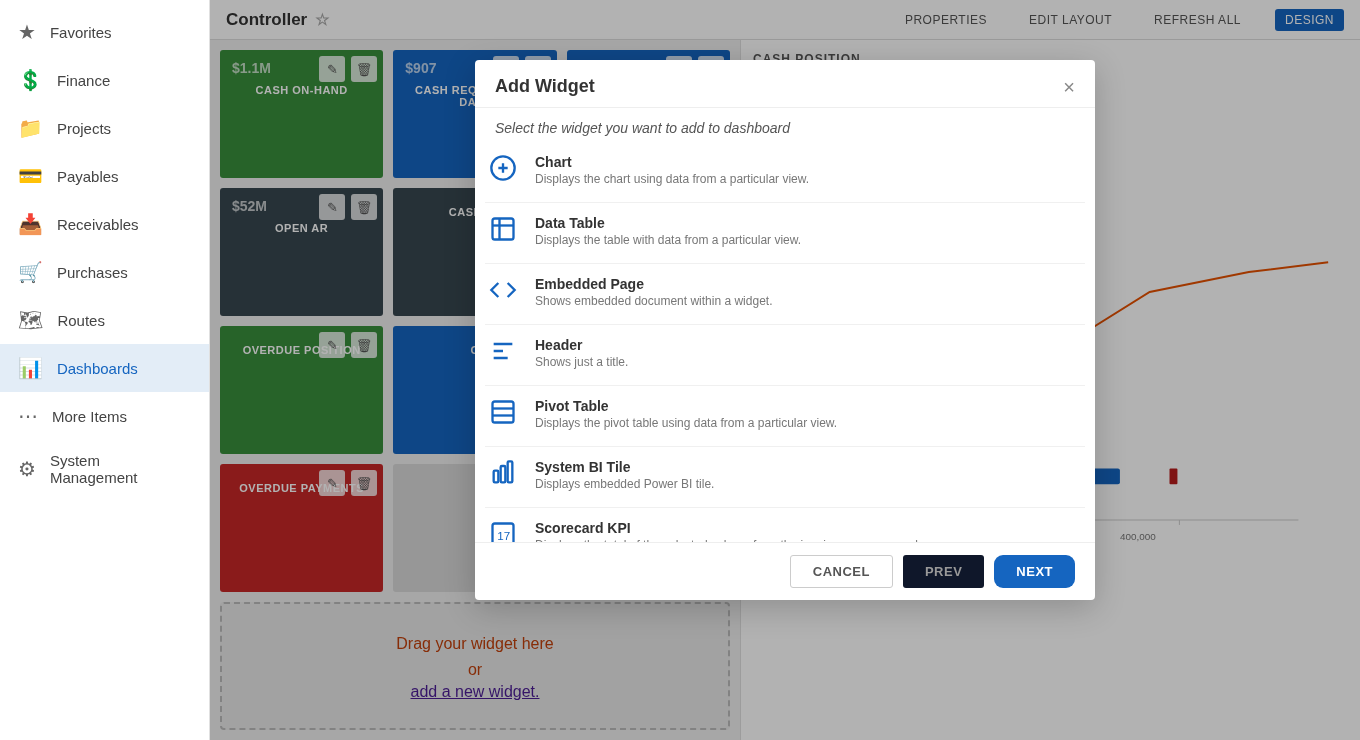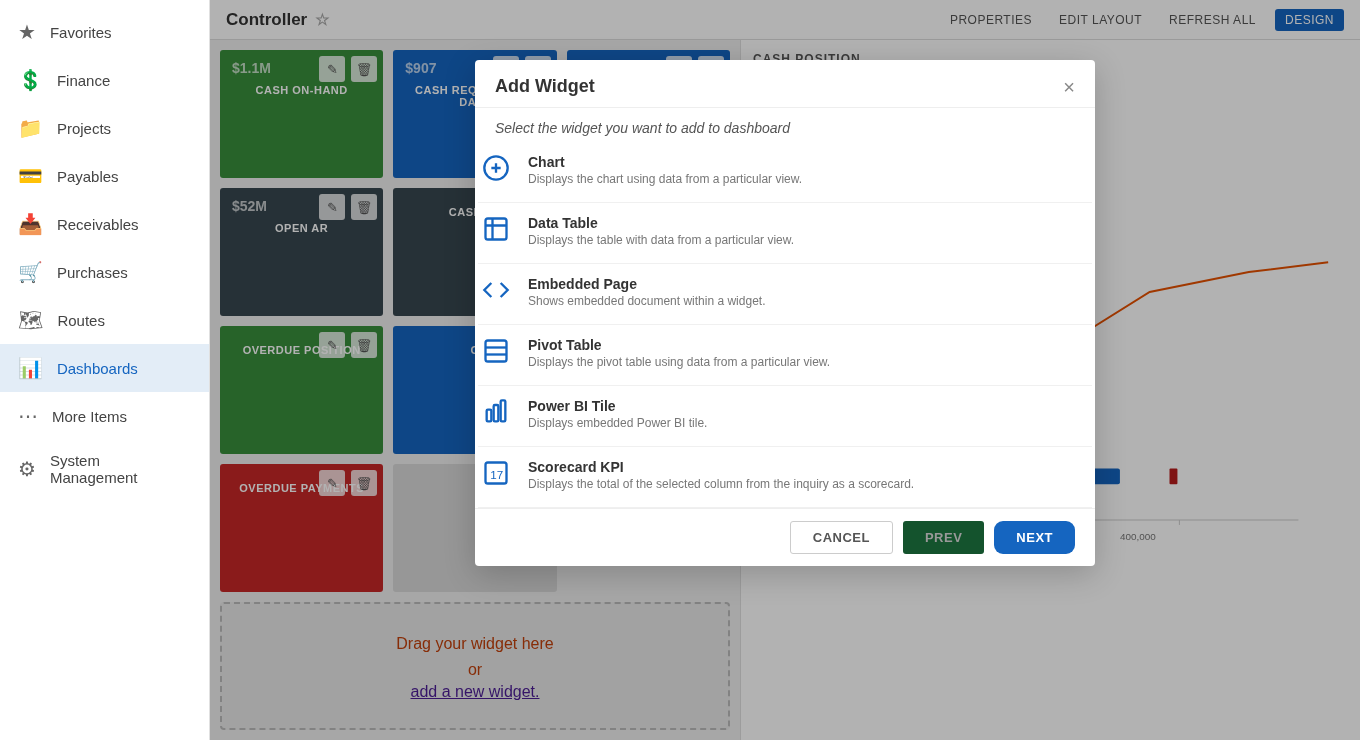--- a/index.html
+++ b/index.html
@@ -54,21 +54,21 @@
       font-weight: 600;
       color: #333;
       display: flex;
       align-items: center;
       gap: 8px;
     }
     .topbar-star { color: #aaa; font-size: 16px; cursor: pointer; }
     .topbar-actions {
       margin-left: auto;
       display: flex;
-      gap: 11px;
+      gap: 26px;
       align-items: center;
     }
     .topbar-btn {
       font-size: 12px;
       color: #555;
       cursor: pointer;
       letter-spacing: 0.5px;
       font-weight: 500;
       padding: 4px 8px;
       border: none;
@@ -230,21 +230,21 @@
     }
     .modal-subtitle {
       padding: 12px 20px 6px 20px;
       font-size: 14px;
       color: #555;
       font-style: italic;
     }
     .modal-body {
       flex: 1;
       overflow-y: auto;
-      padding: 0 3px;
+      padding: 0 10px;
     }
     .widget-option {
       display: flex;
       align-items: flex-start;
       padding: 12px 0;
       border-bottom: 1px solid #f0f0f0;
       gap: 14px;
       cursor: pointer;
     }
     .widget-option-icon {
@@ -272,21 +272,21 @@
     .btn {
       padding: 8px 22px;
       border-radius: 3px;
       border: none;
       font-size: 13px;
       font-weight: 600;
       cursor: pointer;
       letter-spacing: 0.5px;
     }
     .btn-cancel { background: #fff; color: #555; border: 1px solid #ccc; }
-    .btn-nav { background: #14532d; color: #999; }
+    .btn-nav { background: #0f172a; color: #999; }
     .btn-next { background: #1565c0; color: #fff; border-radius: 9px; }
 
     
     .modal-body::-webkit-scrollbar { width: 8px; }
     .modal-body::-webkit-scrollbar-track { background: #f0f0f0; }
     .modal-body::-webkit-scrollbar-thumb { background: #bbb; border-radius: 4px; }
   </style>
 </head>
 <body>
 
@@ -531,40 +531,51 @@
                 </svg>
     </div>
     <div class="widget-option-info">
       <div class="widget-option-name">Embedded Page</div>
       <div class="widget-option-desc">Shows embedded document within a widget.</div>
     </div>
   </div>
             <div class="widget-option">
     <div class="widget-option-icon">
       <svg width="28" height="28" viewBox="0 0 24 24" fill="none" stroke="#1565c0" stroke-width="2">
+                  <path d="M4 6h16M4 12h8M4 18h12"></path>
+                </svg>
+    </div>
+    <div class="widget-option-info">
+      <div class="widget-option-name">Header</div>
+      <div class="widget-option-desc">Shows just a title.</div>
+    </div>
+  </div>
+            <div class="widget-option">
+    <div class="widget-option-icon">
+      <svg width="28" height="28" viewBox="0 0 24 24" fill="none" stroke="#1565c0" stroke-width="2">
                   <rect x="3" y="3" width="18" height="18" rx="2"></rect>
                   <line x1="3" y1="9" x2="21" y2="9"></line>
                   <line x1="3" y1="15" x2="21" y2="15"></line>
                 </svg>
     </div>
     <div class="widget-option-info">
       <div class="widget-option-name">Pivot Table</div>
       <div class="widget-option-desc">Displays the pivot table using data from a particular view.</div>
     </div>
   </div>
             <div class="widget-option">
     <div class="widget-option-icon">
       <svg width="28" height="28" viewBox="0 0 24 24" fill="none" stroke="#1565c0" stroke-width="2">
                   <rect x="4" y="10" width="4" height="10" rx="1"></rect>
                   <rect x="10" y="6" width="4" height="14" rx="1"></rect>
                   <rect x="16" y="2" width="4" height="18" rx="1"></rect>
                 </svg>
     </div>
     <div class="widget-option-info">
-      <div class="widget-option-name">Power BI Tile</div>
+      <div class="widget-option-name">System BI Tile</div>
       <div class="widget-option-desc">Displays embedded Power BI tile.</div>
     </div>
   </div>
             <div class="widget-option">
     <div class="widget-option-icon">
       <svg width="28" height="28" viewBox="0 0 24 24" fill="none" stroke="#1565c0" stroke-width="2">
                   <rect x="3" y="3" width="18" height="18" rx="2"></rect>
                   <text x="7" y="17" font-size="10" fill="#1565c0" stroke="none">17</text>
                 </svg>
     </div>

